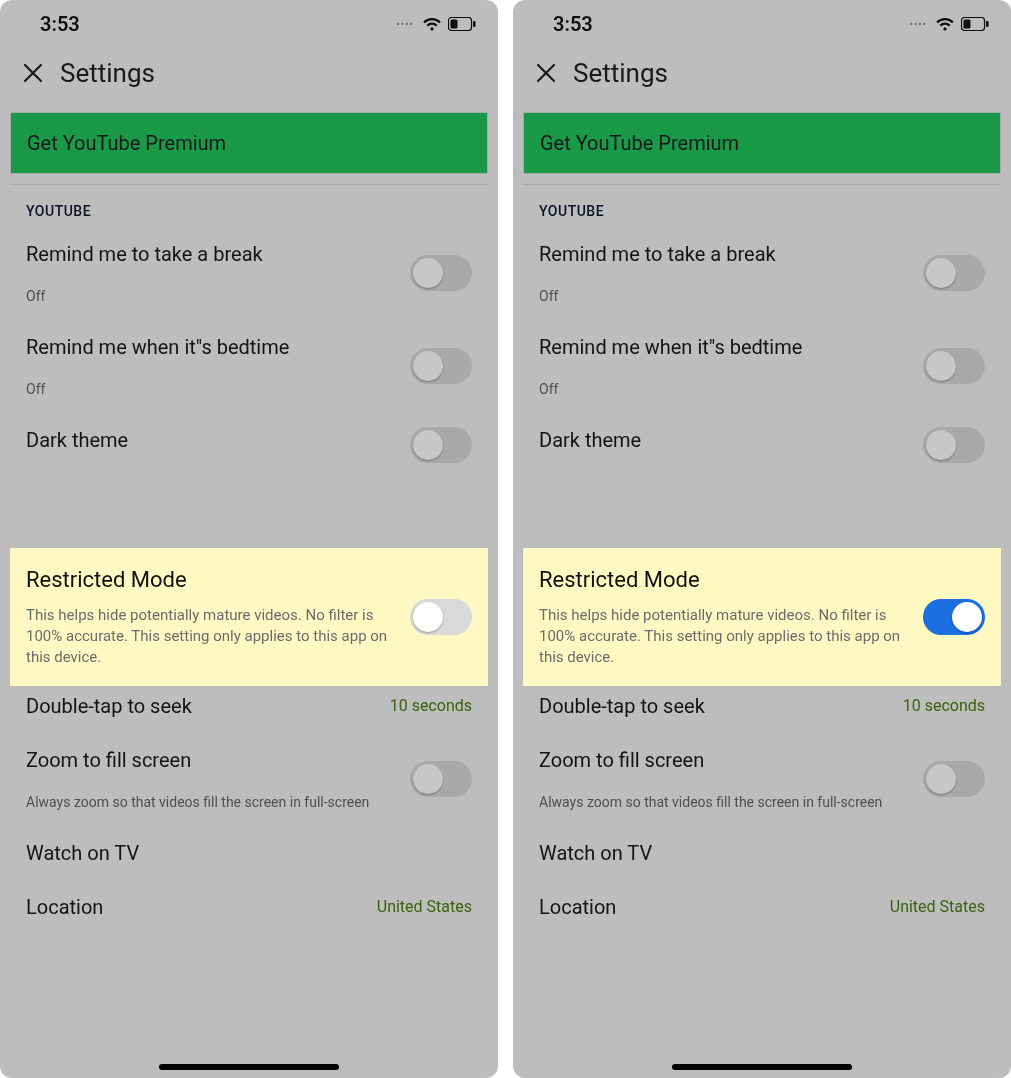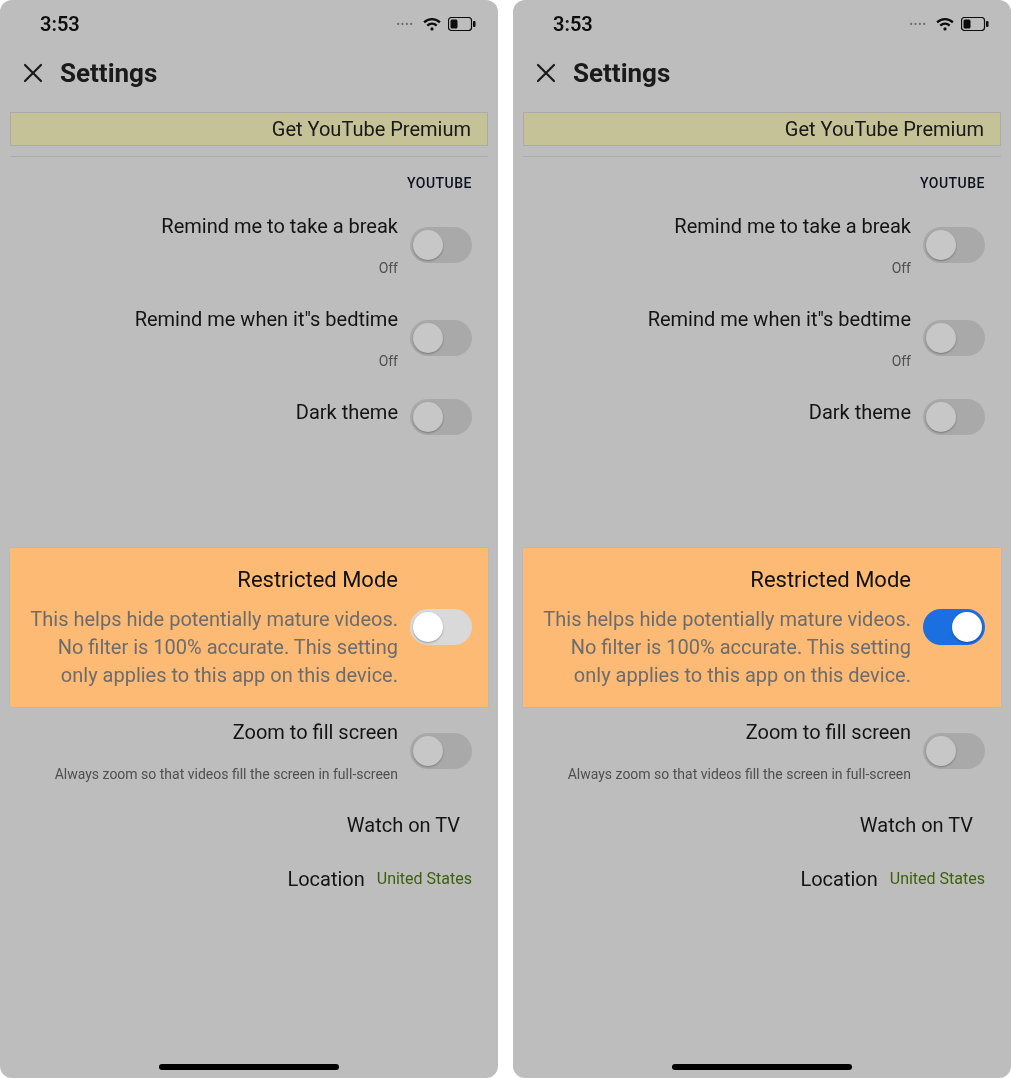--- a/index.html
+++ b/index.html
@@ -11,21 +11,20 @@
     display: flex;
     overflow: hidden;
   }
   .panel {
     position: relative;
     width: 536px;
     height: 1078px;
     background: #f3f3f3;
     border-radius: 12px;
     overflow: hidden;
-    text-align: right;
   }
   .panel.left { margin-right: 15px; }
   .panel-dim {
     position: absolute;
     inset: 0;
     background: rgba(0,0,0,0.22);
     pointer-events: none;
     z-index: 5;
   }
   .status-bar {
@@ -62,27 +61,27 @@
     width: 26px; height: 26px;
     display: flex; align-items: center; justify-content: center;
     font-size: 24px;
     color: #222;
     font-weight: 300;
     cursor: pointer;
   }
   .header-title {
     font-size: 26px;
     color: #222;
-    font-weight: 700;
+    font-weight: 400;
   }
   .banner {
     margin: 6px 10px 10px 10px;
-    background: #fef9c3;
+    background: #22c55e;
     border: 1px solid #dcdcdc;
-    padding: 4px 16px;
+    padding: 18px 16px;
     font-size: 20px;
     color: #222;
     cursor: pointer;
   }
   .section {
     border-top: 1px solid #ddd;
     margin: 0 10px;
     background: #f3f3f3;
   }
   .section-header {
@@ -150,27 +149,27 @@
     background: #1b6fe0;
   }
   .toggle.on .knob {
     left: auto;
     right: 3px;
   }
   .highlight {
     position: absolute;
     left: 10px;
     right: 10px;
-    background: #fdba74;
+    background: #fef9c3;
     z-index: 10;
     padding: 18px 16px 18px 16px;
     box-shadow: 0 0 0 1px rgba(0,0,0,0.02);
   }
   .highlight .row-title { font-size: 22px; color:#111;}
-  .highlight .row-desc { color:#6c6c6c; font-size:20px;}
+  .highlight .row-desc { color:#6c6c6c; font-size:15px;}
   .home-indicator {
     position: absolute;
     bottom: 8px;
     left: 50%;
     transform: translateX(-50%);
     width: 180px;
     height: 6px;
     background: #000;
     border-radius: 3px;
     z-index: 2;

